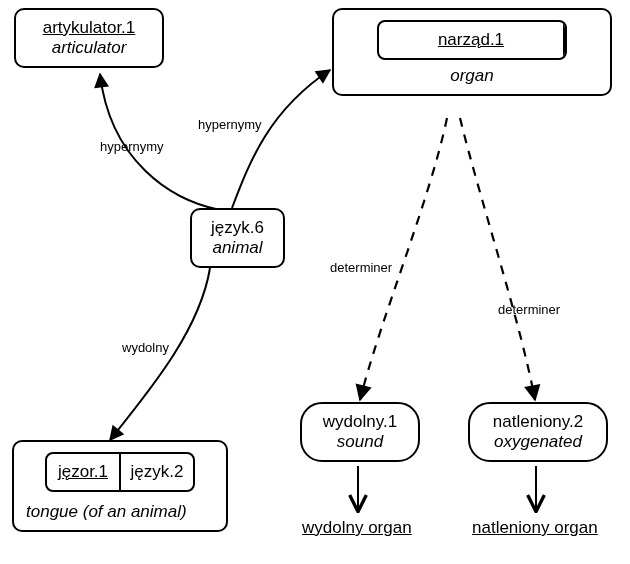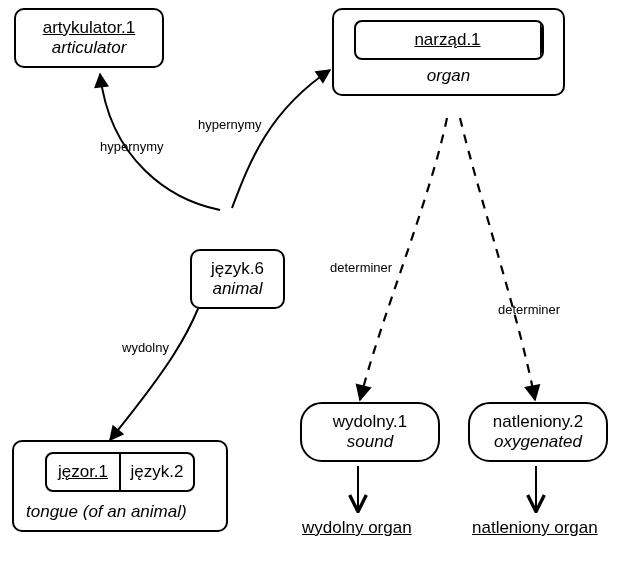--- a/index.html
+++ b/index.html
@@ -107,43 +107,43 @@
     <path d="M 358 466 L 358 510" fill="none" stroke="#000" stroke-width="2" marker-end="url(#arrowOpen)"></path>
 
     <path d="M 536 466 L 536 510" fill="none" stroke="#000" stroke-width="2" marker-end="url(#arrowOpen)"></path>
   </svg>
 
   <div class="node rnd8 pad" style="left:14px; top:8px; width:150px;">
     <div class="line u">artykulator.1</div>
     <div class="line i">articulator</div>
   </div>
 
-  <div class="node rnd8" style="left:332px; top:8px; width:233px; padding:10px 12px 8px;">
+  <div class="node rnd8" style="left:332px; top:8px; width:280px; padding:10px 12px 8px;">
     <div class="inner-pair" style="width:190px; margin:0 auto;">
       <div class="inner-cell u">narząd.1</div>
       <div class="inner-sep"></div>
     </div>
     <div class="caption">organ</div>
   </div>
 
-  <div class="node rnd8 pad" style="left:190px; top:208px; width:95px;margin-top:41px;">
+  <div class="node rnd8 pad" style="left:190px; top:208px; width:95px;">
     <div class="line">język.6</div>
     <div class="line i">animal</div>
   </div>
 
   <div class="node rnd8" style="left:12px; top:440px; width:216px; padding:10px 12px 8px;">
     <div class="inner-pair" style="width:150px; margin:0 auto;">
       <div class="inner-cell u">jęzor.1</div>
       <div class="inner-sep"></div>
       <div class="inner-cell">język.2</div>
     </div>
     <div class="caption" style="text-align:left; margin-top:10px;">tongue (of an animal)</div>
   </div>
 
-  <div class="node rnd20 pad" style="left:300px; top:402px; width:140px;">
+  <div class="node rnd20 pad" style="left:300px; top:402px; width:120px;">
     <div class="line">wydolny.1</div>
     <div class="line i">sound</div>
   </div>
 
   <div class="node rnd20 pad" style="left:468px; top:402px; width:140px;">
     <div class="line">natleniony.2</div>
     <div class="line i">oxygenated</div>
   </div>
 
   <div class="edge-label" style="left:100px; top:139px;">hypernymy</div>

